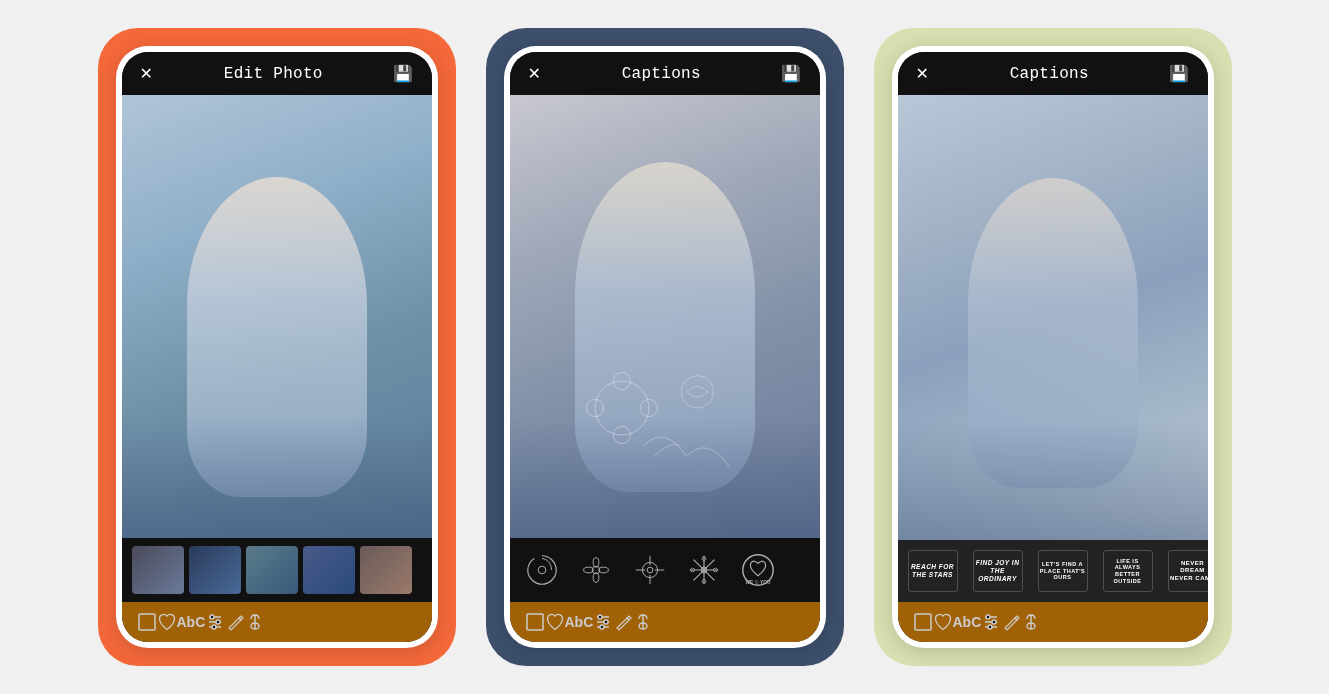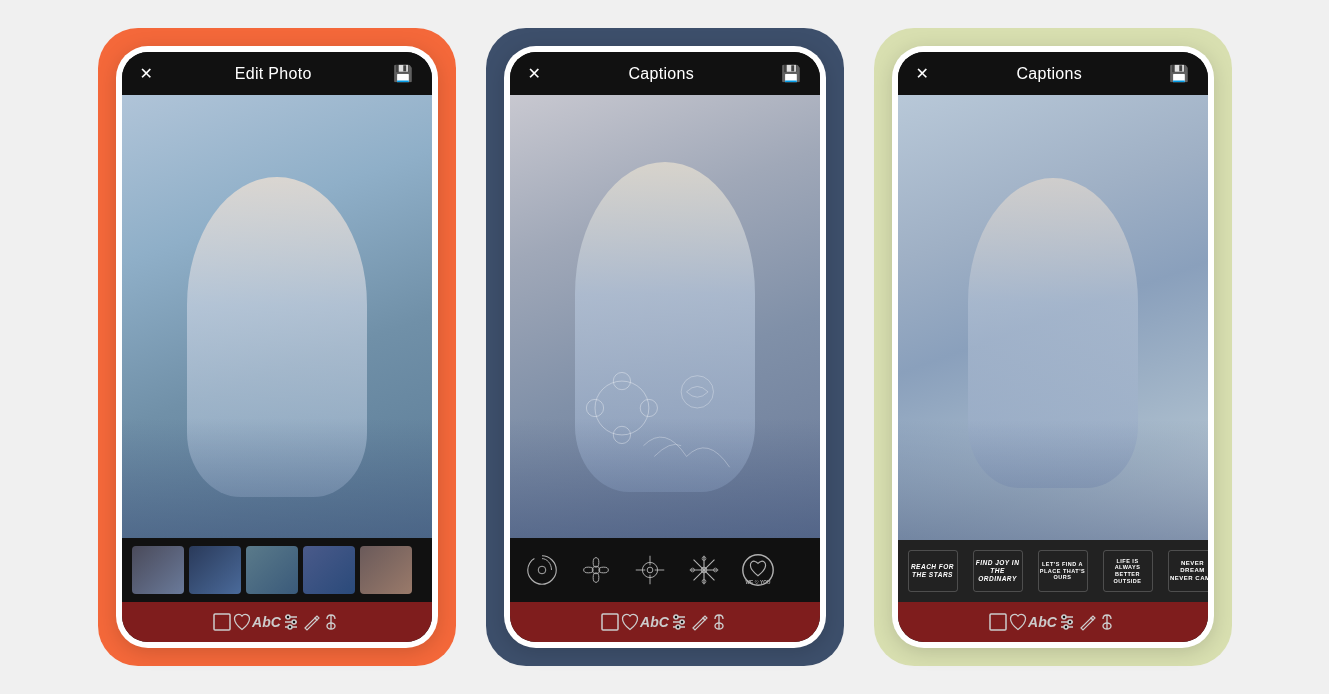--- a/index.html
+++ b/index.html
@@ -52,20 +52,21 @@
       justify-content: space-between;
       padding: 12px 18px;
       flex-shrink: 0;
     }
 
     .top-bar-title {
       color: #fff;
       font-size: 16px;
       font-weight: 500;
       letter-spacing: 0.3px;
+      font-family: Liberation Mono, monospace;
     }
 
     .top-bar-icon {
       color: #fff;
       font-size: 16px;
       cursor: pointer;
     }
 
     
     .photo-area {
@@ -212,27 +213,26 @@
       min-height: 42px;
       display: flex;
       align-items: center;
       justify-content: center;
       border: 1px solid rgba(255,255,255,0.2);
       border-radius: 3px;
     }
 
     
     .bottom-bar {
-      background: #7f1d1d;
-      display: flex;
-      align-items: center;
-      justify-content: center;
+      background: #a16207;
+      display: flex;
+      align-items: center;
+      justify-content: flex-start;
       padding: 10px 15px;
       flex-shrink: 0;
-      font-style: italic;
     }
 
     .tool-icon {
       color: #ccc;
       font-size: 18px;
       cursor: pointer;
       display: flex;
       align-items: center;
       justify-content: center;
     }

